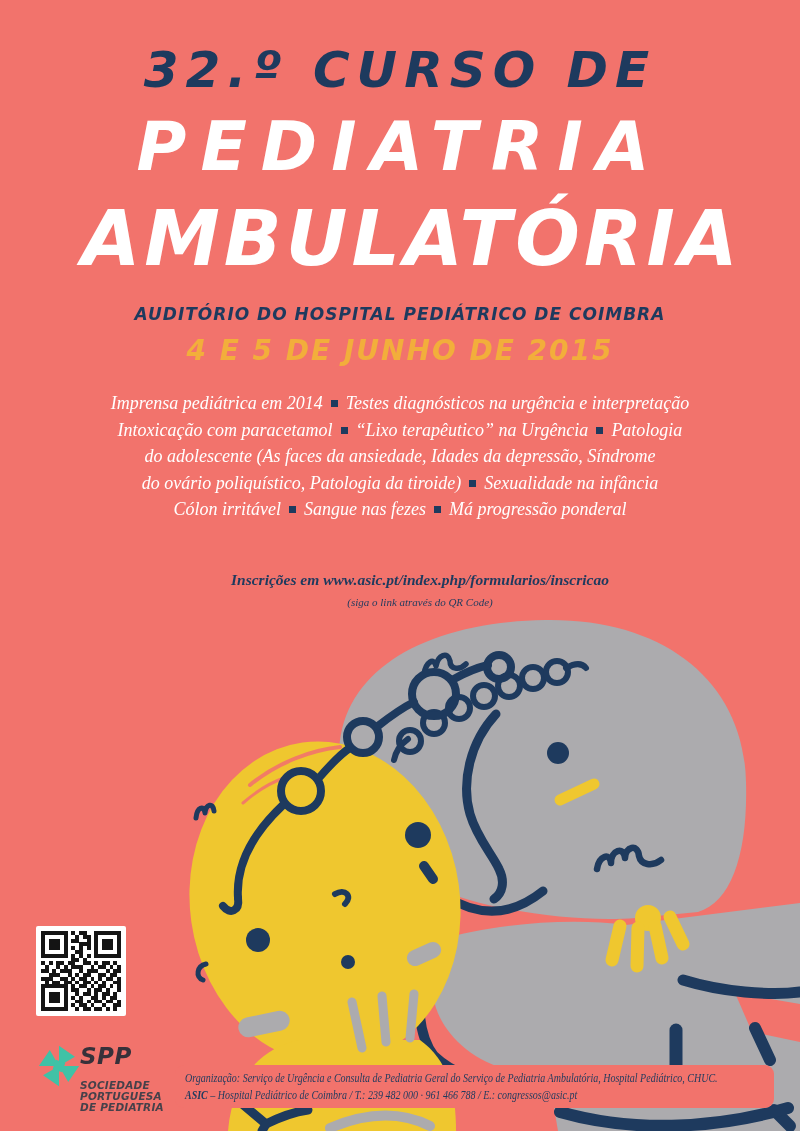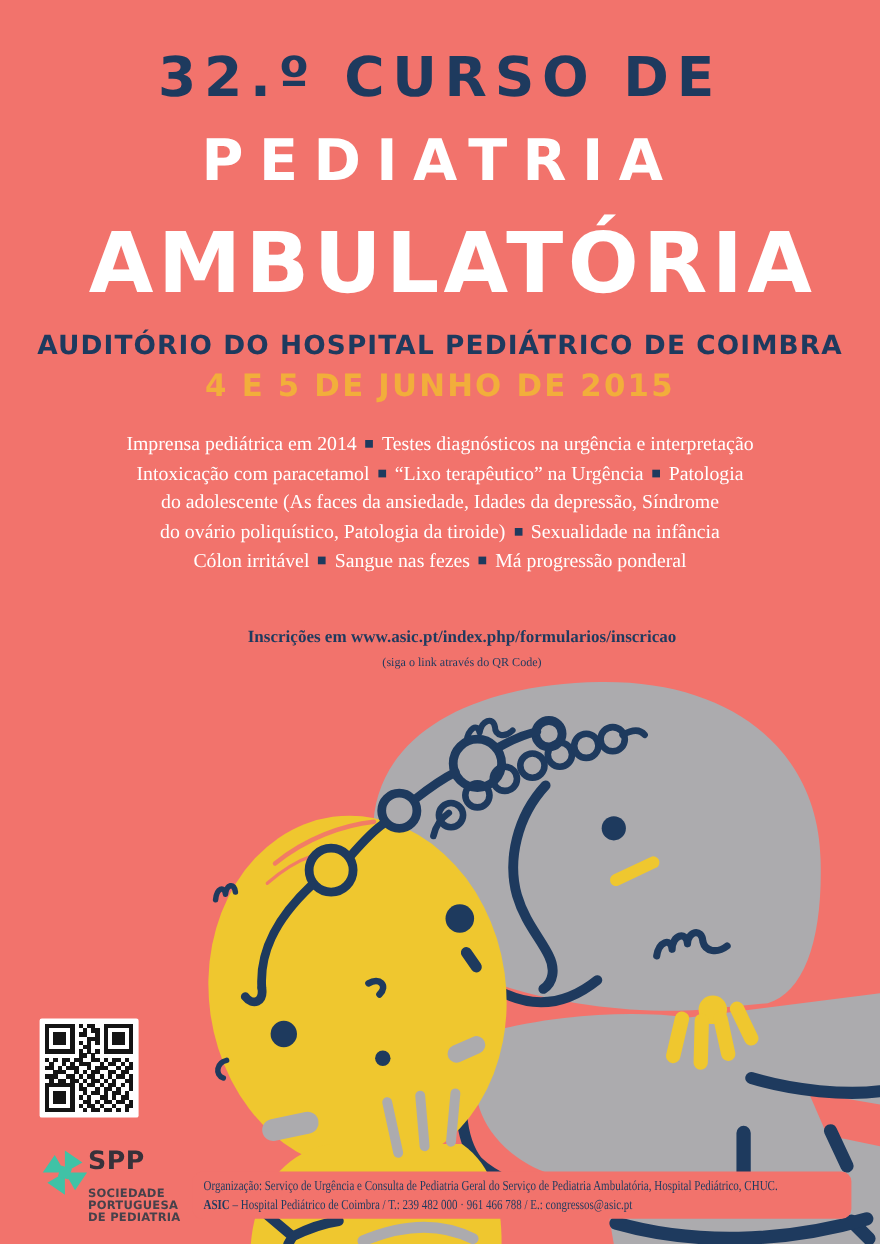--- a/index.html
+++ b/index.html
@@ -1,27 +1,27 @@
 <!DOCTYPE html>
 <html style="--coral: #F2736C; --navy: #1E3A5E; --gold: #F2AE3B; --yellow: #EFC72F; --gray: #ACABAE; --teal: #40C2A6; --white: #FFFFFF; --spp_dark: #37313A; --qr_dark: #141414;"><head>
 <meta charset="utf-8">
 <style>
   :root{
     --coral:#F2736C; --navy:#1E3A5E; --gold:#F2AE3B; --yellow:#EFC72F;
     --gray:#ACABAE; --teal:#40C2A6; --white:#FFFFFF; --spp_dark:#37313A; --qr_dark:#141414;
   }
   html,body{margin:0;padding:0;}
   body{font-family:"Liberation Serif",serif;}
-  .poster{position:relative;width:800px;height:1131px;background:var(--coral);overflow:hidden;}
+  .poster{position:relative;width:800px;height:1131px;background:var(--coral);overflow:hidden;font-style:italic;}
   .display{position:absolute;left:0;right:0;text-align:center;
            font-family:"DejaVu Sans",sans-serif;font-weight:800;white-space:nowrap;}
   .edition{top:40px;font-size:50px;line-height:60px;letter-spacing:7px;color:var(--navy);}
-  .title2{top:106px;font-size:52px;line-height:82px;letter-spacing:14px;color:var(--white);}
+  .title2{top:106px;font-size:68px;line-height:82px;letter-spacing:14px;color:var(--white);}
   .title3{top:196px;font-size:76px;line-height:86px;letter-spacing:4px;color:var(--white);padding-left:23px;}
-  .venue{top:301px;font-size:24px;line-height:26px;letter-spacing:1px;color:var(--navy);}
+  .venue{top:301px;font-size:17px;line-height:26px;letter-spacing:1px;color:var(--navy);}
   .dates{top:332px;font-size:28px;line-height:38px;letter-spacing:2px;color:var(--gold);}
   .topics{position:absolute;top:390px;left:40px;right:40px;text-align:center;
           color:var(--white);font-size:18px;line-height:26.5px;}
   .topic-line{white-space:nowrap;}
   .bullet{display:inline-block;width:7px;height:7px;background:var(--navy);
           margin:0 8px;transform:translateY(-2px);}
   .registration{position:absolute;top:568px;left:0;right:0;text-align:center;color:var(--navy);margin-left:40px;}
   .reg-main{font-size:15.5px;line-height:24px;font-weight:bold;}
   .reg-note{font-size:11px;line-height:20px;}
   .illustration{position:absolute;top:618px;left:0;width:800px;height:513px;}

